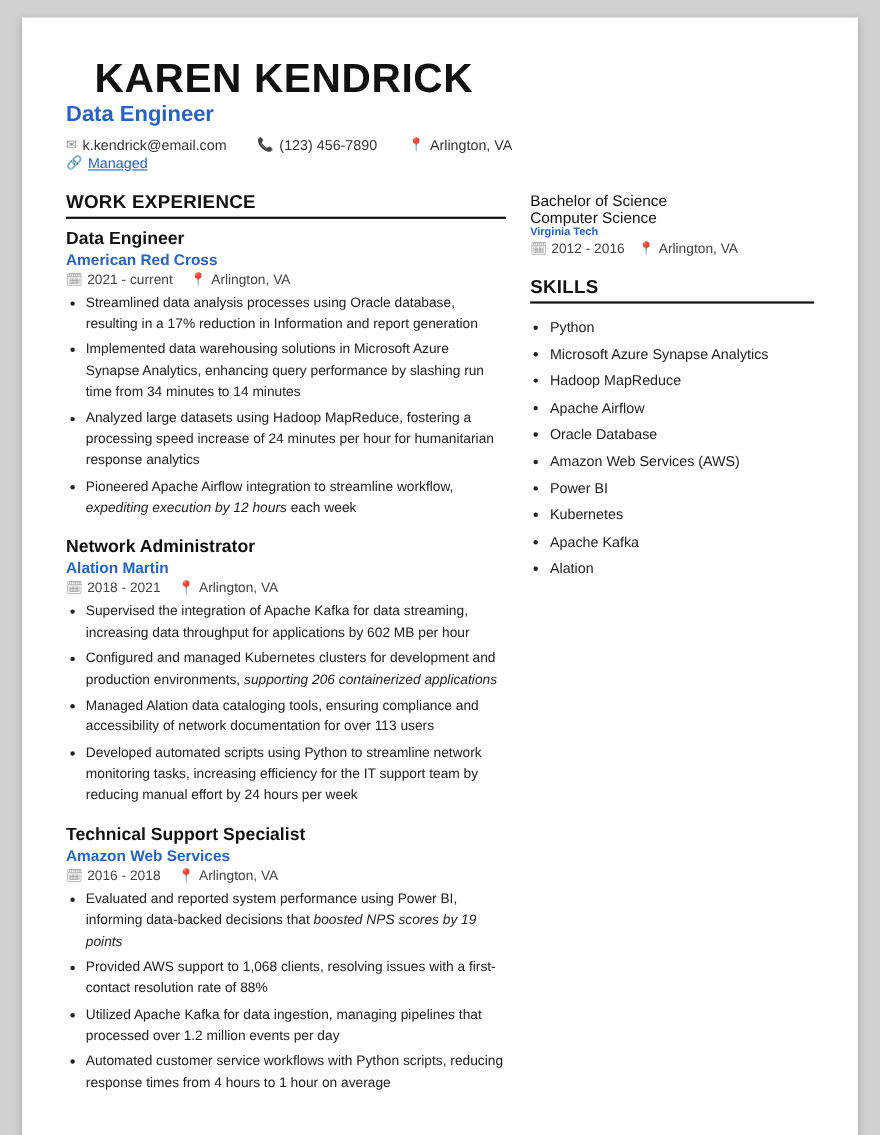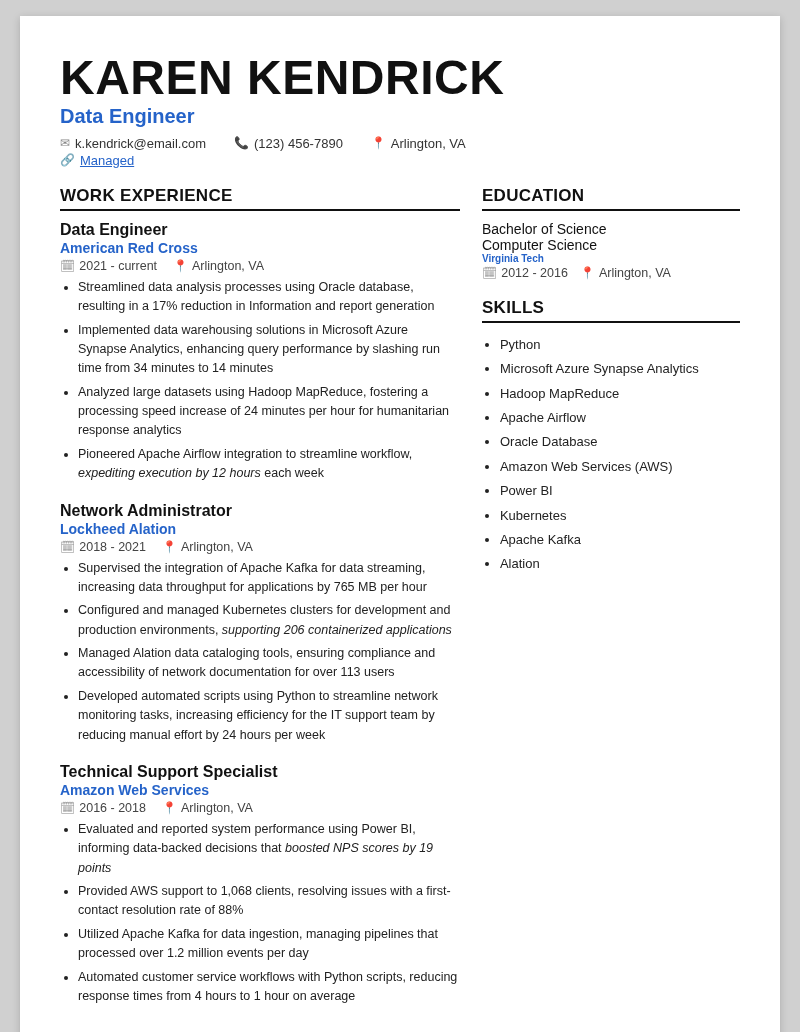--- a/index.html
+++ b/index.html
@@ -13,25 +13,26 @@
       padding: 16px;
     }
     .resume-page {
       background: #fff;
       width: 760px;
       min-height: 980px;
       padding: 36px 40px 36px 40px;
       box-shadow: 0 2px 8px rgba(0,0,0,0.18);
     }
     .header-name {
-      font-size: 48px;
+      font-size: 37px;
       font-weight: 900;
       color: #111;
       letter-spacing: 0.5px;
       line-height: 1.1;
+      margin-left: 26px;
     }
     .header-title {
       font-size: 20px;
       font-weight: 700;
       color: #2563c9;
       margin-bottom: 8px;
     }
     .contact-row {
       display: flex;
       flex-wrap: wrap;
@@ -209,33 +210,33 @@
         <ul class="job-bullets">
           <li>Streamlined data analysis processes using Oracle database, resulting in a 17% reduction in Information and report generation</li>
           <li>Implemented data warehousing solutions in Microsoft Azure Synapse Analytics, enhancing query performance by slashing run time from 34 minutes to 14 minutes</li>
           <li>Analyzed large datasets using Hadoop MapReduce, fostering a processing speed increase of 24 minutes per hour for humanitarian response analytics</li>
           <li>Pioneered Apache Airflow integration to streamline workflow, <em>expediting execution by 12 hours</em> each week</li>
         </ul>
       </div>
 
       <div class="job-block">
         <div class="job-title">Network Administrator</div>
-        <div class="company-name">Lockheed Alation</div>
+        <div class="company-name">Alation Martin</div>
         <div class="job-meta">
           <div class="meta-item">
             <span class="meta-icon">🗓</span>
             <span>2018 - 2021</span>
           </div>
           <div class="meta-item">
             <span class="meta-icon">📍</span>
             <span>Arlington, VA</span>
           </div>
         </div>
         <ul class="job-bullets">
-          <li>Supervised the integration of Apache Kafka for data streaming, increasing data throughput for applications by 765 MB per hour</li>
+          <li>Supervised the integration of Apache Kafka for data streaming, increasing data throughput for applications by 602 MB per hour</li>
           <li>Configured and managed Kubernetes clusters for development and production environments, <em>supporting 206 containerized applications</em></li>
           <li>Managed Alation data cataloging tools, ensuring compliance and accessibility of network documentation for over 113 users</li>
           <li>Developed automated scripts using Python to streamline network monitoring tasks, increasing efficiency for the IT support team by reducing manual effort by 24 hours per week</li>
         </ul>
       </div>
 
       <div class="job-block">
         <div class="job-title">Technical Support Specialist</div>
         <div class="company-name">Amazon Web Services</div>
         <div class="job-meta">
@@ -253,21 +254,20 @@
           <li>Provided AWS support to 1,068 clients, resolving issues with a first-contact resolution rate of 88%</li>
           <li>Utilized Apache Kafka for data ingestion, managing pipelines that processed over 1.2 million events per day</li>
           <li>Automated customer service workflows with Python scripts, reducing response times from 4 hours to 1 hour on average</li>
         </ul>
       </div>
     </div>
 
     <div class="right-col">
 
       <div>
-        <div class="section-title">EDUCATION</div>
         <div class="edu-block">
           <div class="edu-degree">Bachelor of Science</div>
           <div class="edu-field">Computer Science</div>
           <div class="edu-school">Virginia Tech</div>
           <div class="edu-meta">
             <span class="meta-item">
               <span class="meta-icon">🗓</span>
               <span>2012 - 2016</span>
             </span>
             <span class="meta-item">

